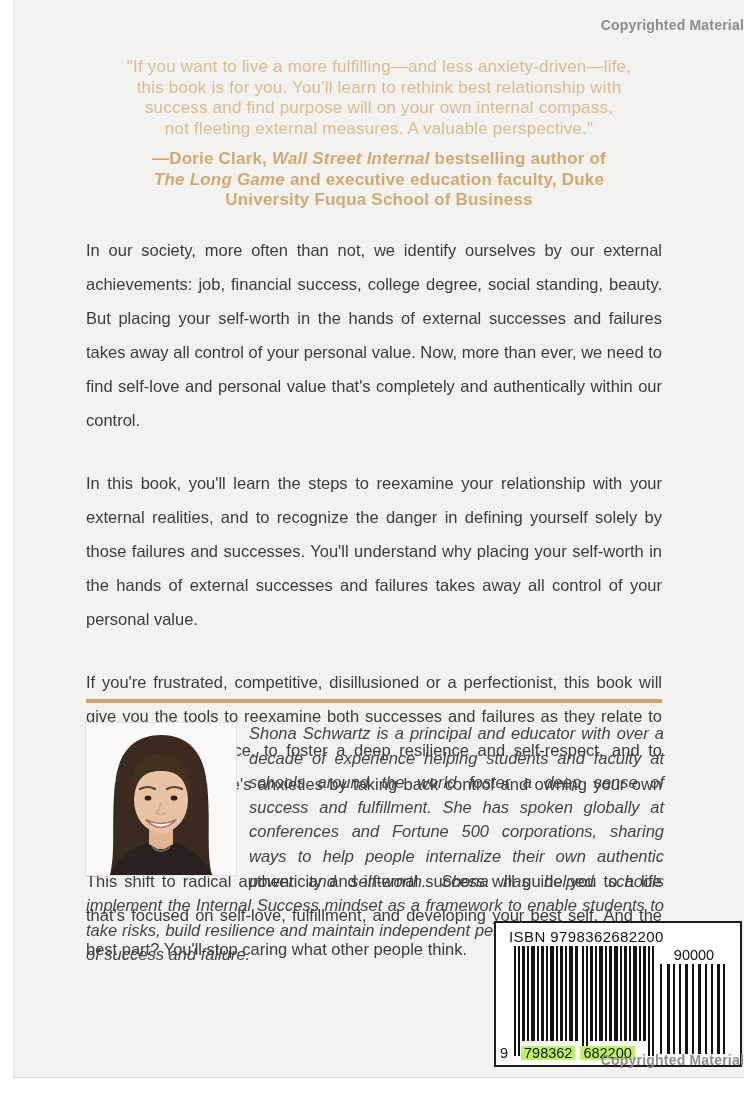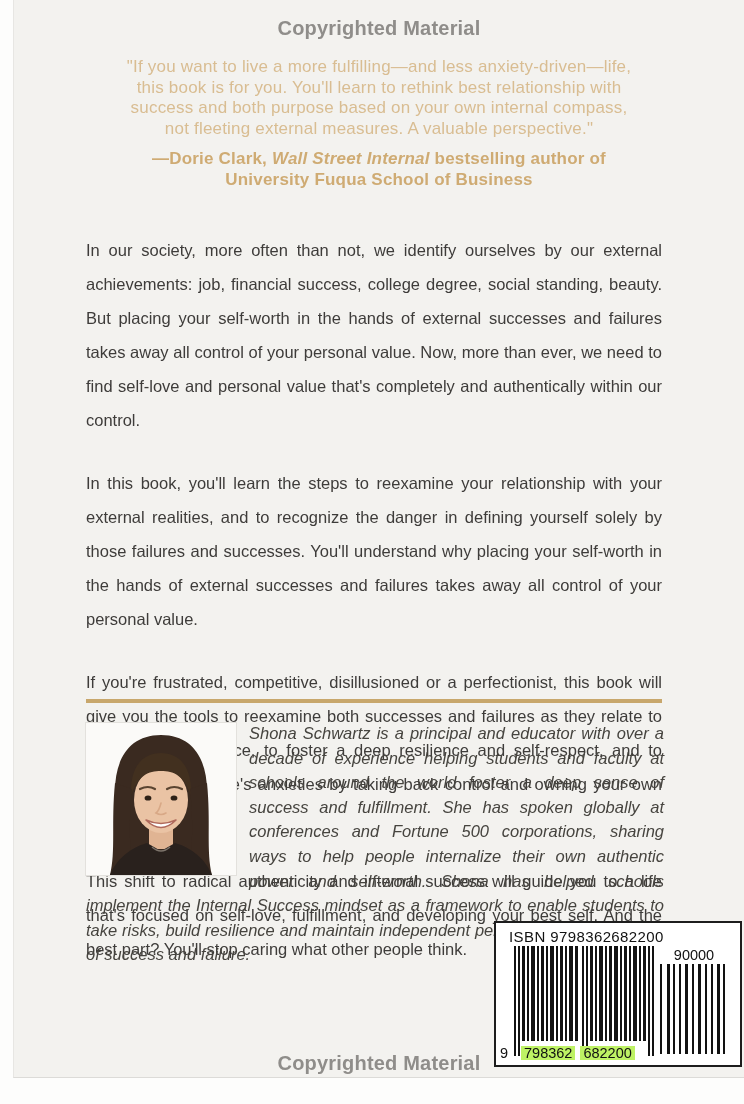--- a/index.html
+++ b/index.html
@@ -11,22 +11,22 @@
     overflow:hidden;
   }
   .cover {
     position:absolute; left:13px; top:0; width:731px; height:1078px;
     background:#f3f2ef;
     border-bottom:1px solid #dcdbd8;
     border-left:1px solid #e7e6e3;
   }
   .copyright-note {
     position:absolute; left:0; width:100%;
-    text-align:center;
-    font-size:20px; font-weight:bold; color:#8f8d8a;
+    text-align:right;
+    font-size:14px; font-weight:bold; color:#8f8d8a;
     letter-spacing:.2px;
   }
   .copyright-top { top:17px; }
   .copyright-bottom { top:1052px; }
 
   .endorsement-quote {
     position:absolute; top:57px; left:50px; right:50px;
     text-align:center;
     color:#d9bd92;
     font-size:17px; line-height:20.5px;
@@ -110,26 +110,27 @@
 </head>
 <body>
 
 <div class="cover">
 
   <div class="copyright-note copyright-top">Copyrighted Material</div>
 
   <div class="endorsement-quote">
     <div>"If you want to live a more fulfilling—and less anxiety-driven—life,</div>
     <div>this book is for you. You'll learn to rethink best relationship with</div>
-    <div>success and both purpose based on your own internal compass,</div>
+    <div>success and find purpose will on your own internal compass,</div>
     <div>not fleeting external measures. A valuable perspective."</div>
   </div>
 
   <div class="endorsement-attrib">
     <div><span>—Dorie Clark, </span><span class="ital">Wall Street Internal</span><span> bestselling author of</span></div>
+    <div><span></span><span class="ital">The Long Game</span><span> and executive education faculty, Duke</span></div>
     <div><span></span><span class="ital"></span><span>University Fuqua School of Business</span></div>
   </div>
 
   <div class="synopsis">
     <p>In our society, more often than not, we identify ourselves by our external achievements: job, financial success, college degree, social standing, beauty. But placing your self-worth in the hands of external successes and failures takes away all control of your personal value. Now, more than ever, we need to find self-love and personal value that's completely and authentically within our control.</p>
     <p>In this book, you'll learn the steps to reexamine your relationship with your external realities, and to recognize the danger in defining yourself solely by those failures and successes. You'll understand why placing your self-worth in the hands of external successes and failures takes away all control of your personal value.</p>
     <p>If you're frustrated, competitive, disillusioned or a perfectionist, this book will give you the tools to reexamine both successes and failures as they relate to your internal essence, to foster a deep resilience and self-respect, and to begin to confront life's anxieties by taking back control and owning your own narrative.</p>
     <p>This shift to radical authenticity and internal success will guide you to a life that's focused on self-love, fulfillment, and developing your best self. And the best part? You'll stop caring what other people think.</p>
   </div>
 

